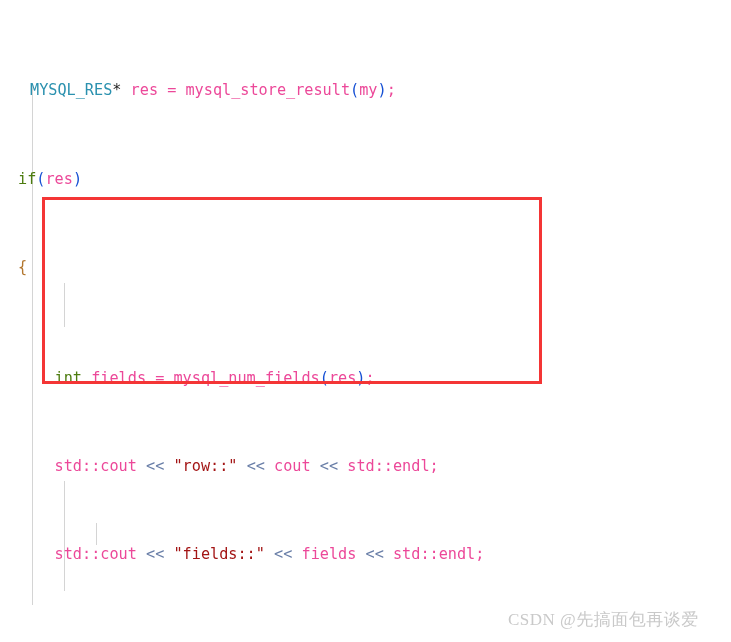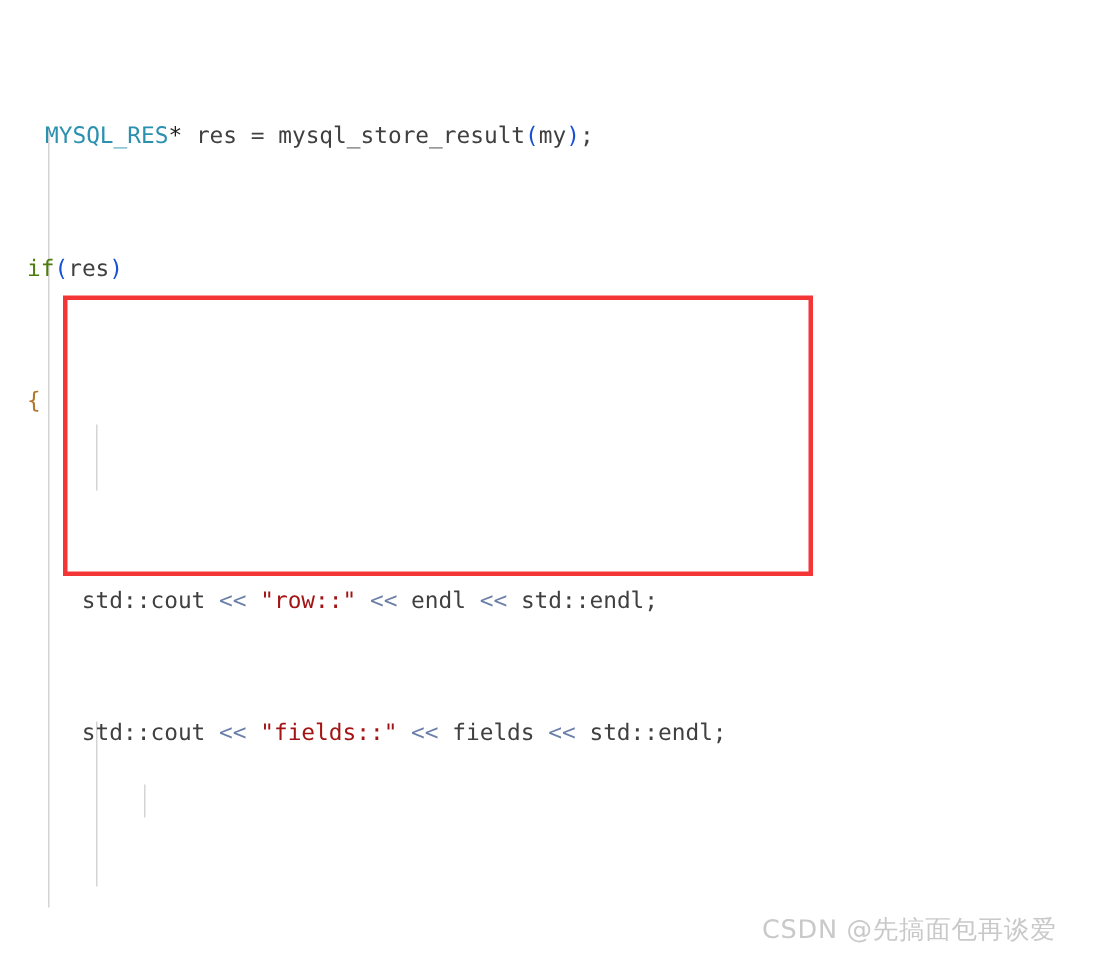--- a/index.html
+++ b/index.html
@@ -36,21 +36,21 @@
     letter-spacing: 0px;
   }
 
   .ln {
     height: 22.1px;
     white-space: pre;
     position: relative;
   }
 
   
-  .t-plain   { color: #404040; }
+  .t-plain   { color: #ec4899; }
   .t-kw      { color: #4d7c0f; }
   .t-type    { color: #2b91af; padding-left: 12px; }
   .t-str     { color: #a31515; }
   .t-op      { color: #6a7fa8; }
   .t-punct   { color: #1f1f1f; }
   .t-brace-l0 { color: #b2762e; }
   .t-paren   { color: #1650d4; }
 
   
   .guide {
@@ -90,22 +90,23 @@
 
   <div class="code-lines">
 
     <div class="ln"><span class="t-type">MYSQL_RES</span><span class="t-punct">* </span><span class="t-plain">res </span><span class="t-plain">= </span><span class="t-plain">mysql_store_result</span><span class="t-paren">(</span><span class="t-plain">my</span><span class="t-paren">)</span><span class="t-plain">;</span></div>
 
     <div class="ln"><span class="t-kw">if</span><span class="t-paren">(</span><span class="t-plain">res</span><span class="t-paren">)</span></div>
 
     <div class="ln"><span class="t-brace-l0">{</span></div>
 
 
+    <div class="ln">    <span class="t-kw">int</span><span class="t-plain"> fields = mysql_num_fields</span><span class="t-paren">(</span><span class="t-plain">res</span><span class="t-paren">)</span><span class="t-plain">;</span></div>
 
-    <div class="ln">    <span class="t-plain">std::cout </span><span class="t-op">&lt;&lt;</span><span class="t-plain"> </span><span class="t-str">"row::"</span><span class="t-plain"> </span><span class="t-op">&lt;&lt;</span><span class="t-plain"> endl </span><span class="t-op">&lt;&lt;</span><span class="t-plain"> std::endl;</span></div>
+    <div class="ln">    <span class="t-plain">std::cout </span><span class="t-op">&lt;&lt;</span><span class="t-plain"> </span><span class="t-str">"row::"</span><span class="t-plain"> </span><span class="t-op">&lt;&lt;</span><span class="t-plain"> cout </span><span class="t-op">&lt;&lt;</span><span class="t-plain"> std::endl;</span></div>
 
     <div class="ln">    <span class="t-plain">std::cout </span><span class="t-op">&lt;&lt;</span><span class="t-plain"> </span><span class="t-str">"fields::"</span><span class="t-plain"> </span><span class="t-op">&lt;&lt;</span><span class="t-plain"> fields </span><span class="t-op">&lt;&lt;</span><span class="t-plain"> std::endl;</span></div>
 
     
 
     
 
     
 
     
@@ -137,15 +138,15 @@
     
 
     
 
     
 
   </div>
 
   <div id="annotation-box" style="left: 42px; top: 197px; width: 500px; height: 187px; border-width: 3px; border-color: rgb(244, 53, 53);"></div>
 
-  <div id="watermark" style="left: 508px; top: 608px; color: rgb(201, 201, 201);">CSDN @先搞面包再谈爱</div>
+  <div id="watermark" style="left: 508px; top: 608px; color: rgb(201, 201, 201); font-family: Liberation Serif, serif;">CSDN @先搞面包再谈爱</div>
 
 </div>
 
 </body></html>

